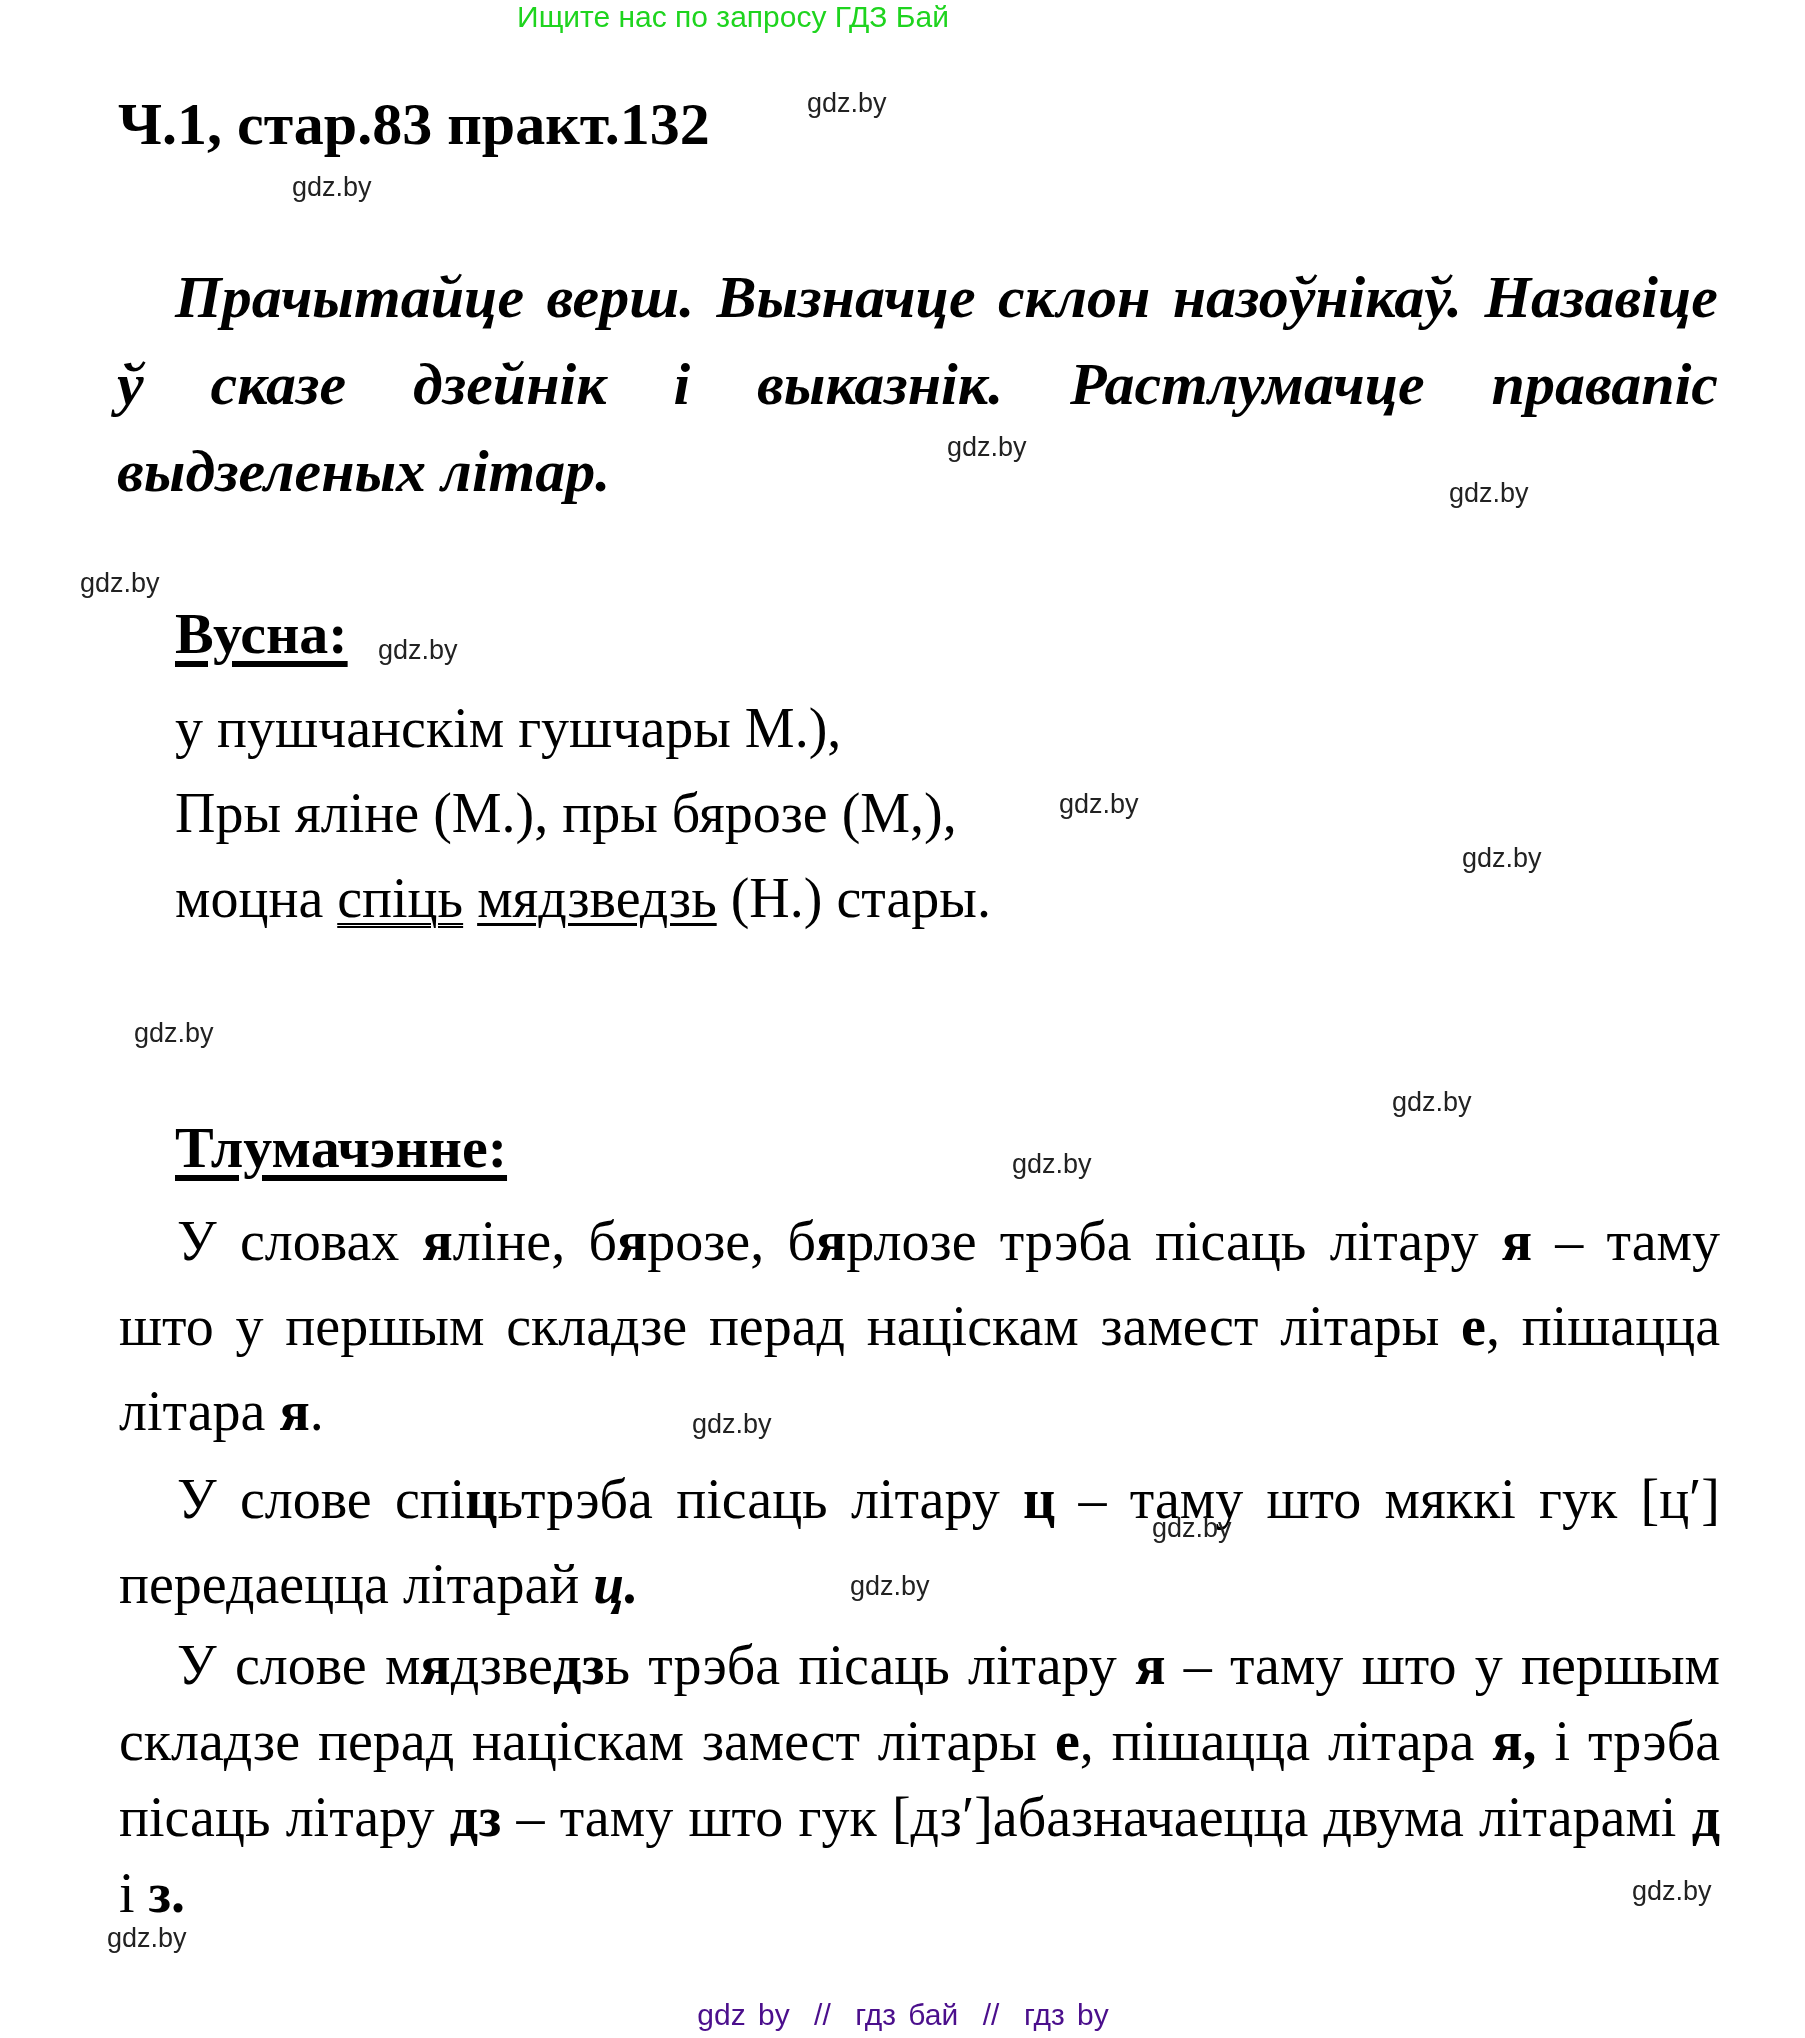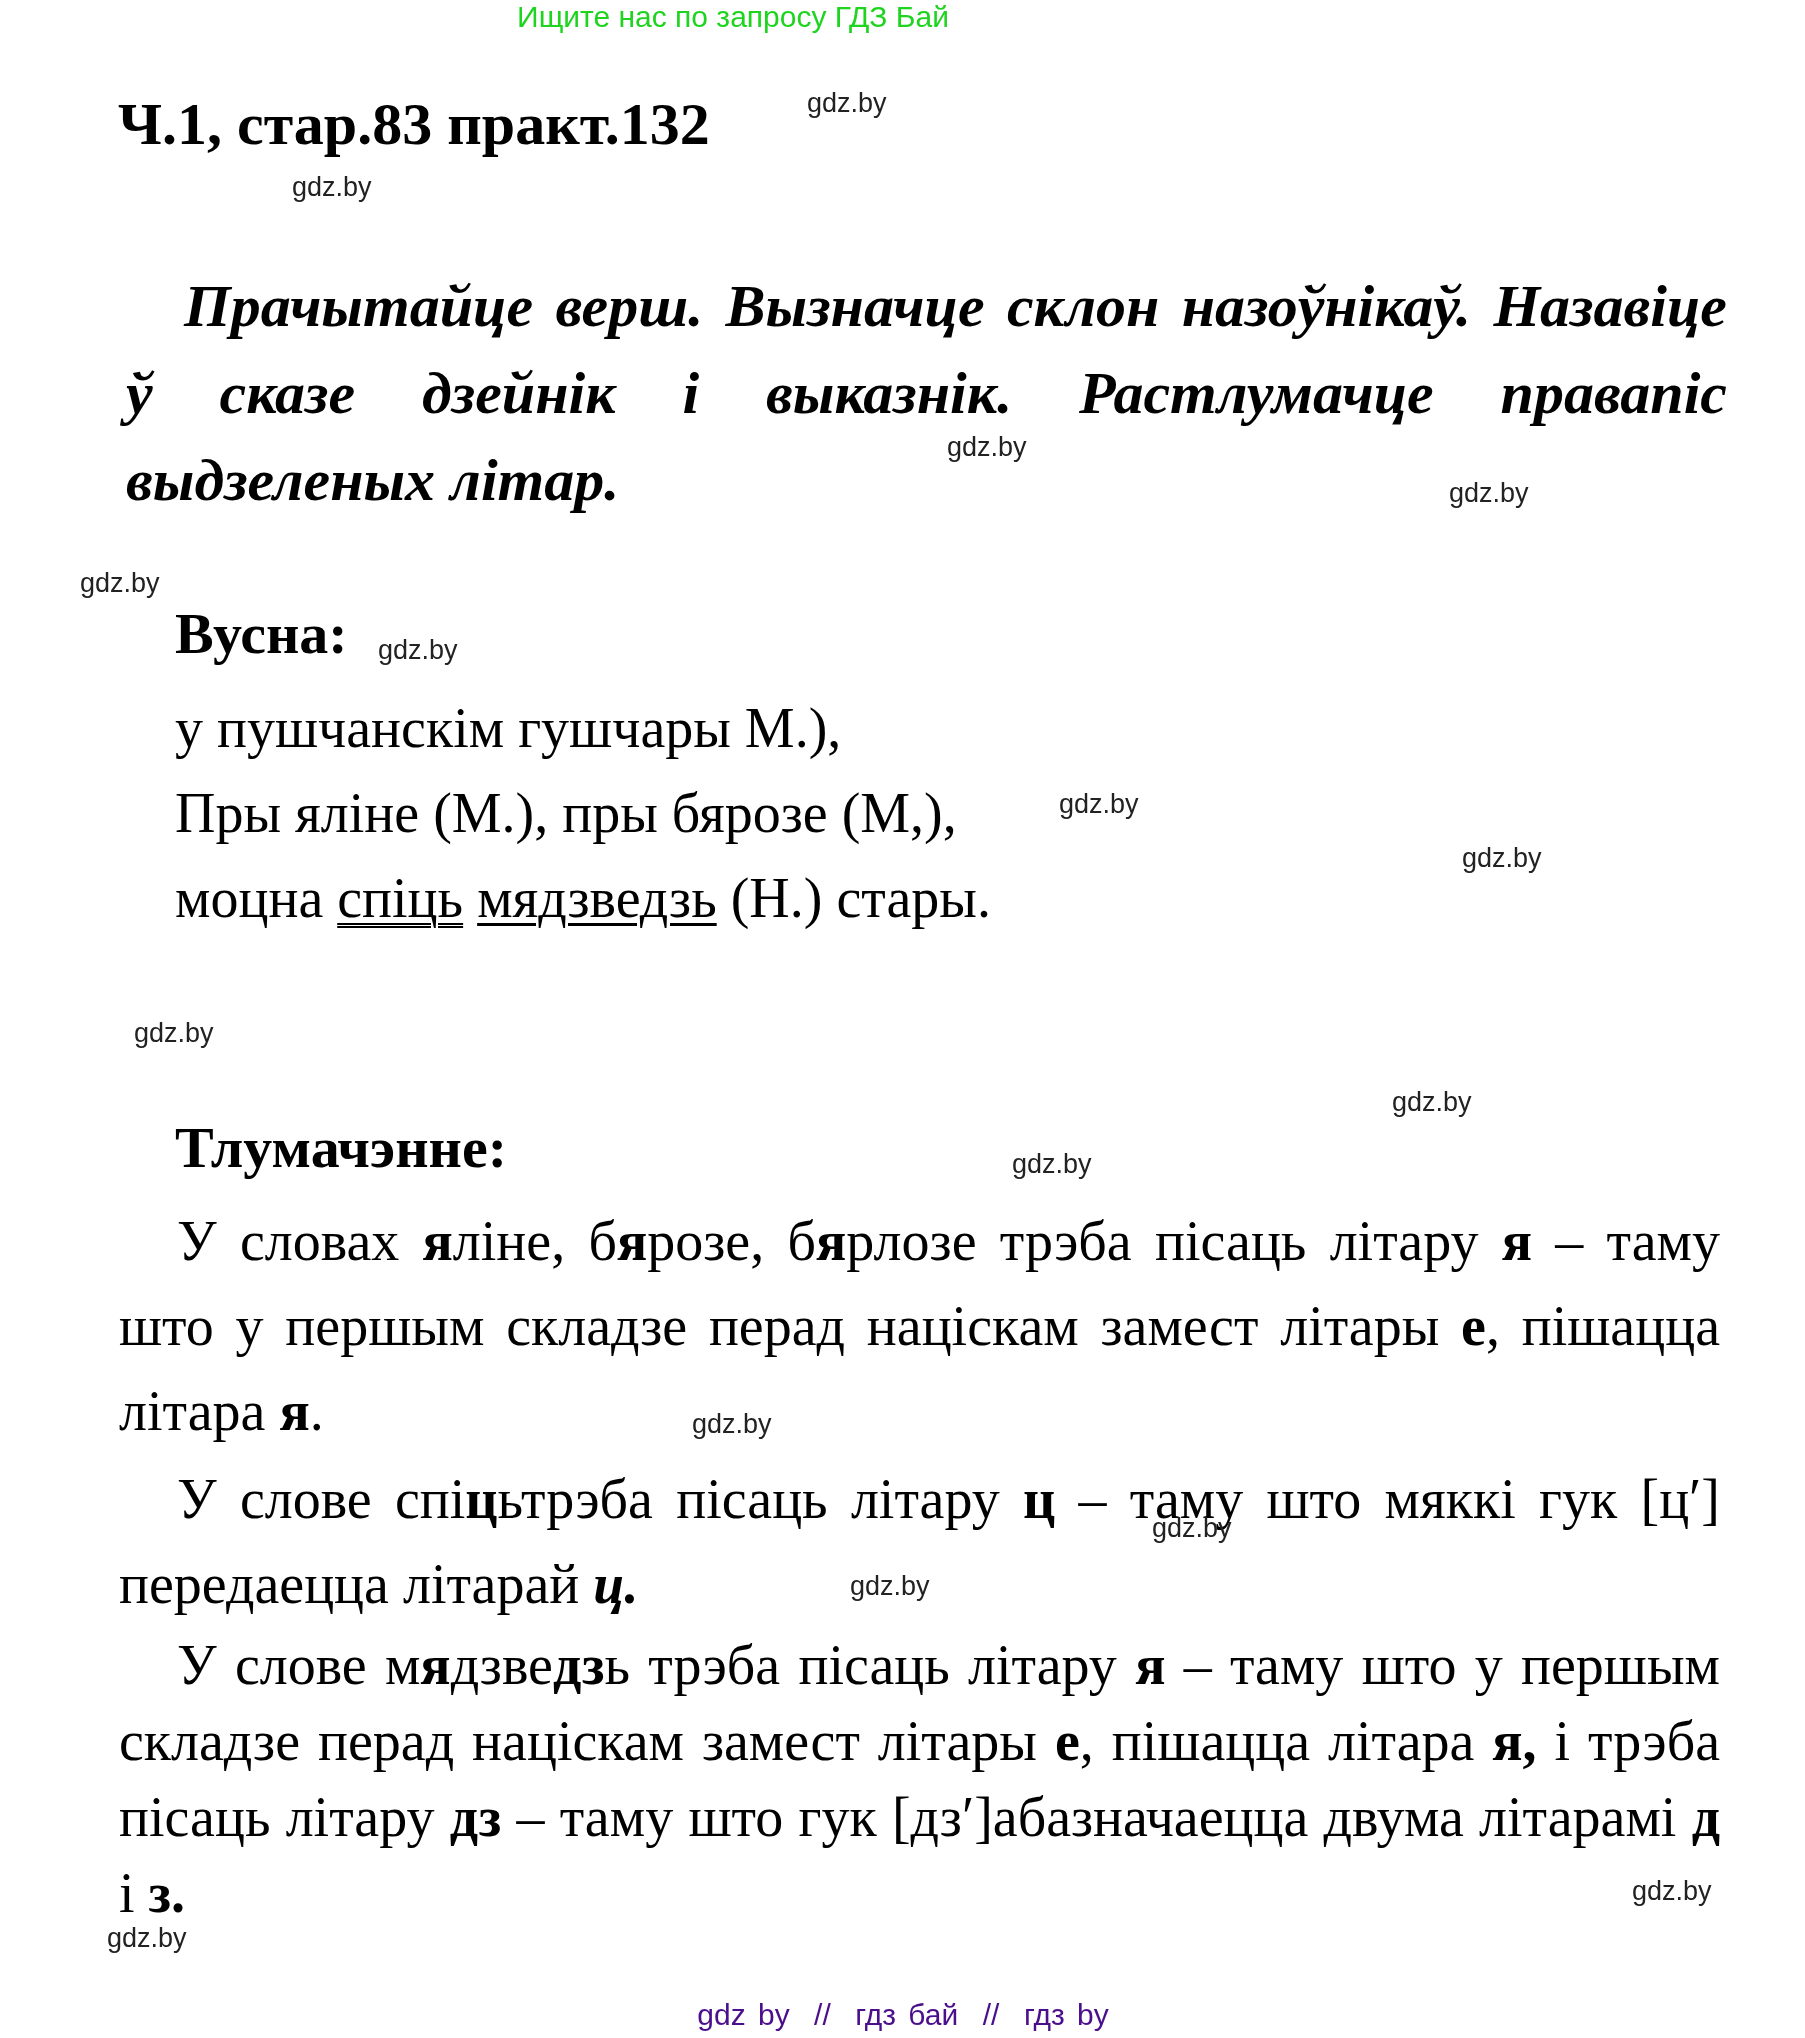--- a/index.html
+++ b/index.html
@@ -1,21 +1,21 @@
 <!DOCTYPE html>
 <html><head>
 <meta charset="utf-8">
 <style>
   html, body { margin:0; padding:0; background:#ffffff; }
   body { width:1806px; height:2039px; position:relative; overflow:hidden; font-family:"Liberation Serif", serif; color:#000; }
   .banner { position:absolute; top:0; left:0; width:1466px; text-align:center; font-family:"Liberation Sans", sans-serif; font-size:30px; line-height:33px; }
   .footer { position:absolute; top:1997px; left:0; width:1806px; text-align:center; font-family:"Liberation Sans", sans-serif; font-size:30px; line-height:35px; word-spacing:3.9px; }
   .title { position:absolute; left:118px; top:85px; font-weight:bold; font-size:60px; line-height:78px; white-space:nowrap; }
-  .task { position:absolute; left:117px; top:254px; width:1601px; font-weight:bold; font-style:italic; font-size:60px; line-height:87px; text-align:justify; text-indent:58px; margin:9px; }
-  .h2 { position:absolute; font-weight:bold; font-size:58px; line-height:68px; text-decoration-thickness:5.8px; text-underline-offset:7.8px; white-space:nowrap; }
+  .task { position:absolute; left:117px; top:254px; width:1601px; font-weight:bold; font-style:italic; font-size:60px; line-height:87px; text-align:justify; text-indent:58px; margin:0; }
+  .h2 { position:absolute; font-weight:bold; font-size:58px; line-height:68px; text-decoration:underline; text-decoration-thickness:5.8px; text-underline-offset:7.8px; white-space:nowrap; }
   .poem { position:absolute; left:175px; top:686px; font-size:56px; line-height:85px; }
   .poem div { white-space:nowrap; }
   .u-double { text-decoration:underline double; text-decoration-thickness:1.9px; text-underline-offset:5.8px; }
   .u-single { text-decoration:underline; text-decoration-thickness:2.9px; text-underline-offset:5.8px;text-align:right; }
   .expl { position:absolute; left:119px; width:1601px; font-size:56px; margin:0; text-align:justify; text-indent:58px; }
   .p1 { top:1199px; line-height:85px; }
   .p2 { top:1457px; line-height:85px; }
   .p3 { top:1627px; line-height:76px; }
   b { font-weight:bold; }
   .wm { position:absolute; font-family:"Liberation Sans", sans-serif; font-size:27px; line-height:29px; color:#222; white-space:nowrap; }

